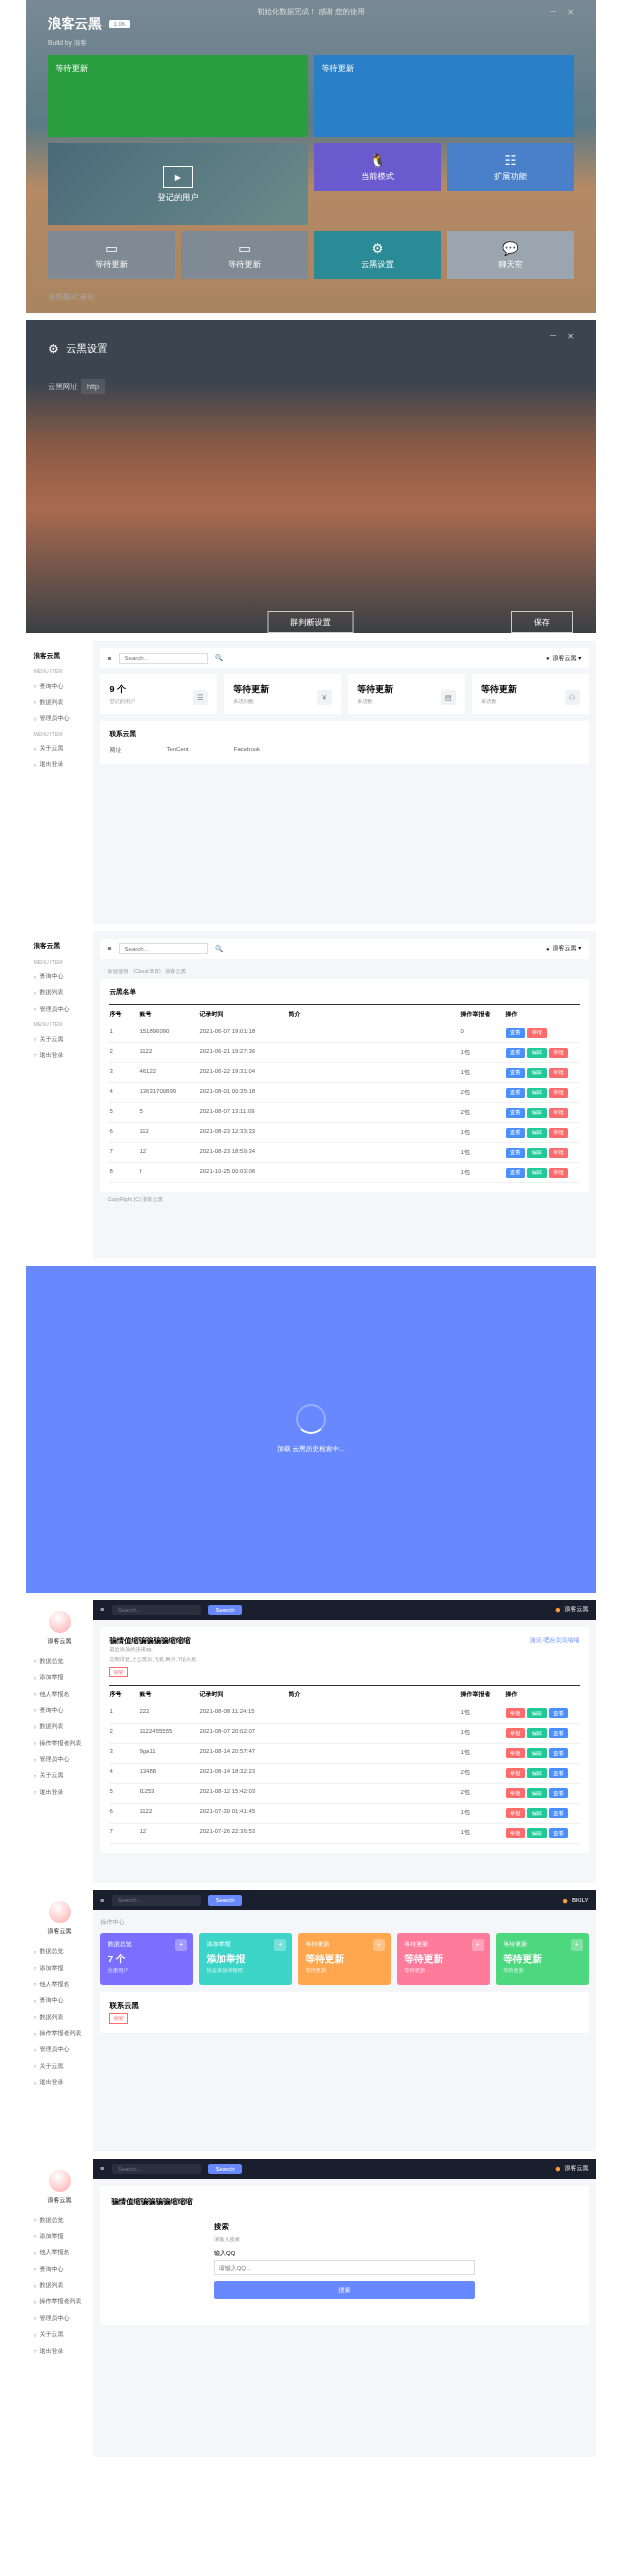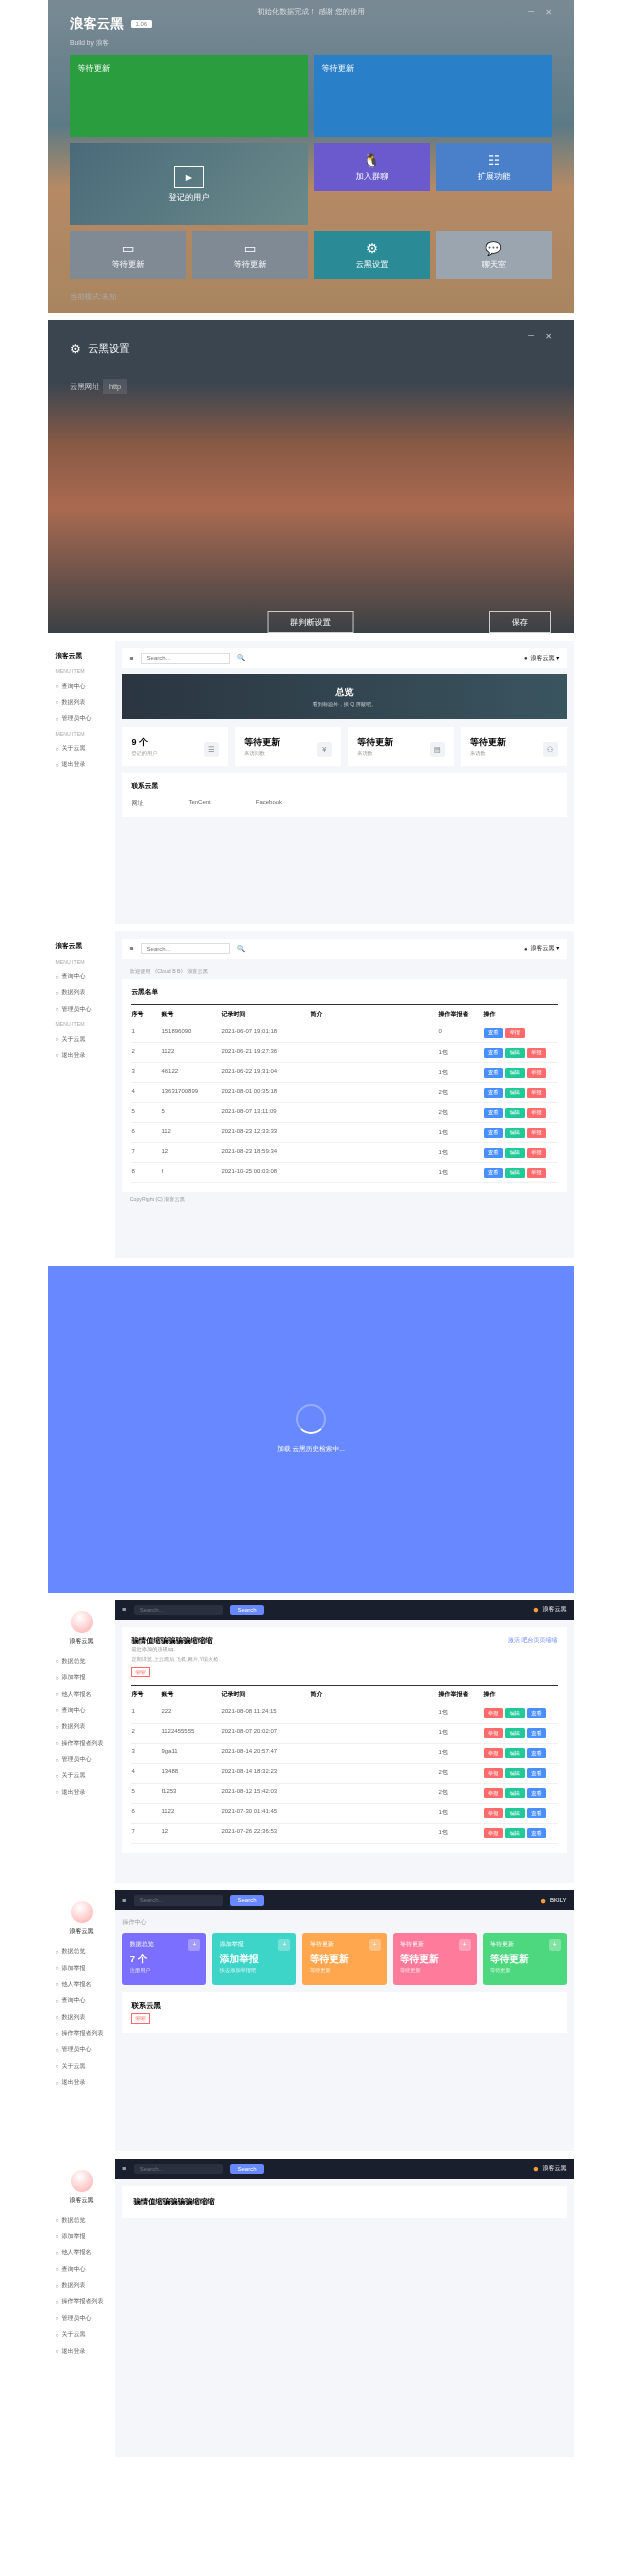--- a/index.html
+++ b/index.html
@@ -1,17 +1,17 @@
 <!DOCTYPE html>
 <html style="font-size:12px"><head>
 <meta charset="utf-8">
 <style>
 *{margin:0;padding:0;box-sizing:border-box;font-family:"Microsoft YaHei",sans-serif}
 body{background:#fff}
-.screenshot{width:526px;margin:0 auto 7.4px;position:relative}
+.screenshot{width:570px;margin:0 auto 7.4px;position:relative}
 
 
 .s1{height:313px;background:linear-gradient(180deg,#7a8a95 0%,#5c7a85 40%,#b58a65 60%,#a88560 100%);padding:15px 22px;position:relative}
 .s1-header{display:flex;align-items:center;gap:7.4px;color:#fff;margin-bottom:6px}
 .s1-title{font-size:13.4px;font-weight:bold}
 .s1-badge{background:#fff;color:#888;font-size:6px;padding:0.7px 4.5px;border-radius:1.5px}
 .s1-subtitle{font-size:6.7px;color:#ddd;margin-bottom:7.4px}
 .s1-msg{position:absolute;top:7.4px;left:50%;transform:translateX(-50%);color:#ddd;font-size:7.4px}
 .s1-winbtns{position:absolute;top:7.4px;right:22px;display:flex;gap:11px;color:#ccc;font-size:8.2px}
 .s1-tiles{display:grid;grid-template-columns:repeat(4,1fr);gap:6px}
@@ -152,21 +152,21 @@
       </div>
     <div class="tile tile-big tile-blue">
         <span>等待更新</span>
       </div>
     <div class="tile tile-img" style="grid-column:span 2">
       <div class="tile-img-icon">▶</div>
       <span>登记的用户</span>
     </div>
     <div class="tile tile-small tile-purple">
         <span class="tile-icon">🐧</span>
-        <span>加入群聊</span>
+        <span>当前模式</span>
       </div>
     <div class="tile tile-small tile-blue2">
         <span class="tile-icon">☷</span>
         <span>扩展功能</span>
       </div>
     <div class="tile tile-small tile-gray">
         <span class="tile-icon">▭</span>
         <span>等待更新</span>
       </div>
     <div class="tile tile-small tile-gray2">
@@ -214,24 +214,20 @@
     <div class="sb-section">MENU ITEM</div>
     <div class="sb-item">关于云黑</div>
     <div class="sb-item">退出登录</div>
   </div>
   <div class="content">
     <div class="topbar">
       <span>≡</span>
       <input class="search-box" placeholder="Search..." style="">
       <span>🔍</span>
       <div class="user-badge">浪客云黑 ▾</div>
-    </div>
-    <div class="hero-banner">
-      <div class="hero-title">总览</div>
-      <div class="hero-sub">看到标题外，接 Q 屏蔽吧。</div>
     </div>
     <div class="stat-row" id="s3-stats">
         <div class="stat-card">
           <div>
             <div class="stat-val">9 个</div>
             <div class="stat-label">登记的用户</div>
           </div>
           <div class="stat-icon">☰</div>
         </div>
         <div class="stat-card">
@@ -626,17 +622,24 @@
       <span>≡</span>
       <input class="dark-search" placeholder="Search..." style="">
       <button class="btn-search">Search</button>
       <div class="s6-user">
           <span>浪客云黑</span>
         </div>
     </div>
     <div class="s8-content">
       <div class="s8-panel">
         <div class="s6-title">骗情值缩骗骗骗骗缩缩缩</div>
+        <div class="s8-search-area">
+          <div class="s8-search-label">搜索</div>
+          <div class="s8-search-hint">请输入搜索</div>
+          <div class="s8-field-label">输入QQ</div>
+          <input class="s8-input" placeholder="请输入QQ..." style="">
+          <button class="s8-btn">搜索</button>
+        </div>
       </div>
     </div>
   </div>
 </div>
 
 
 </body></html>

